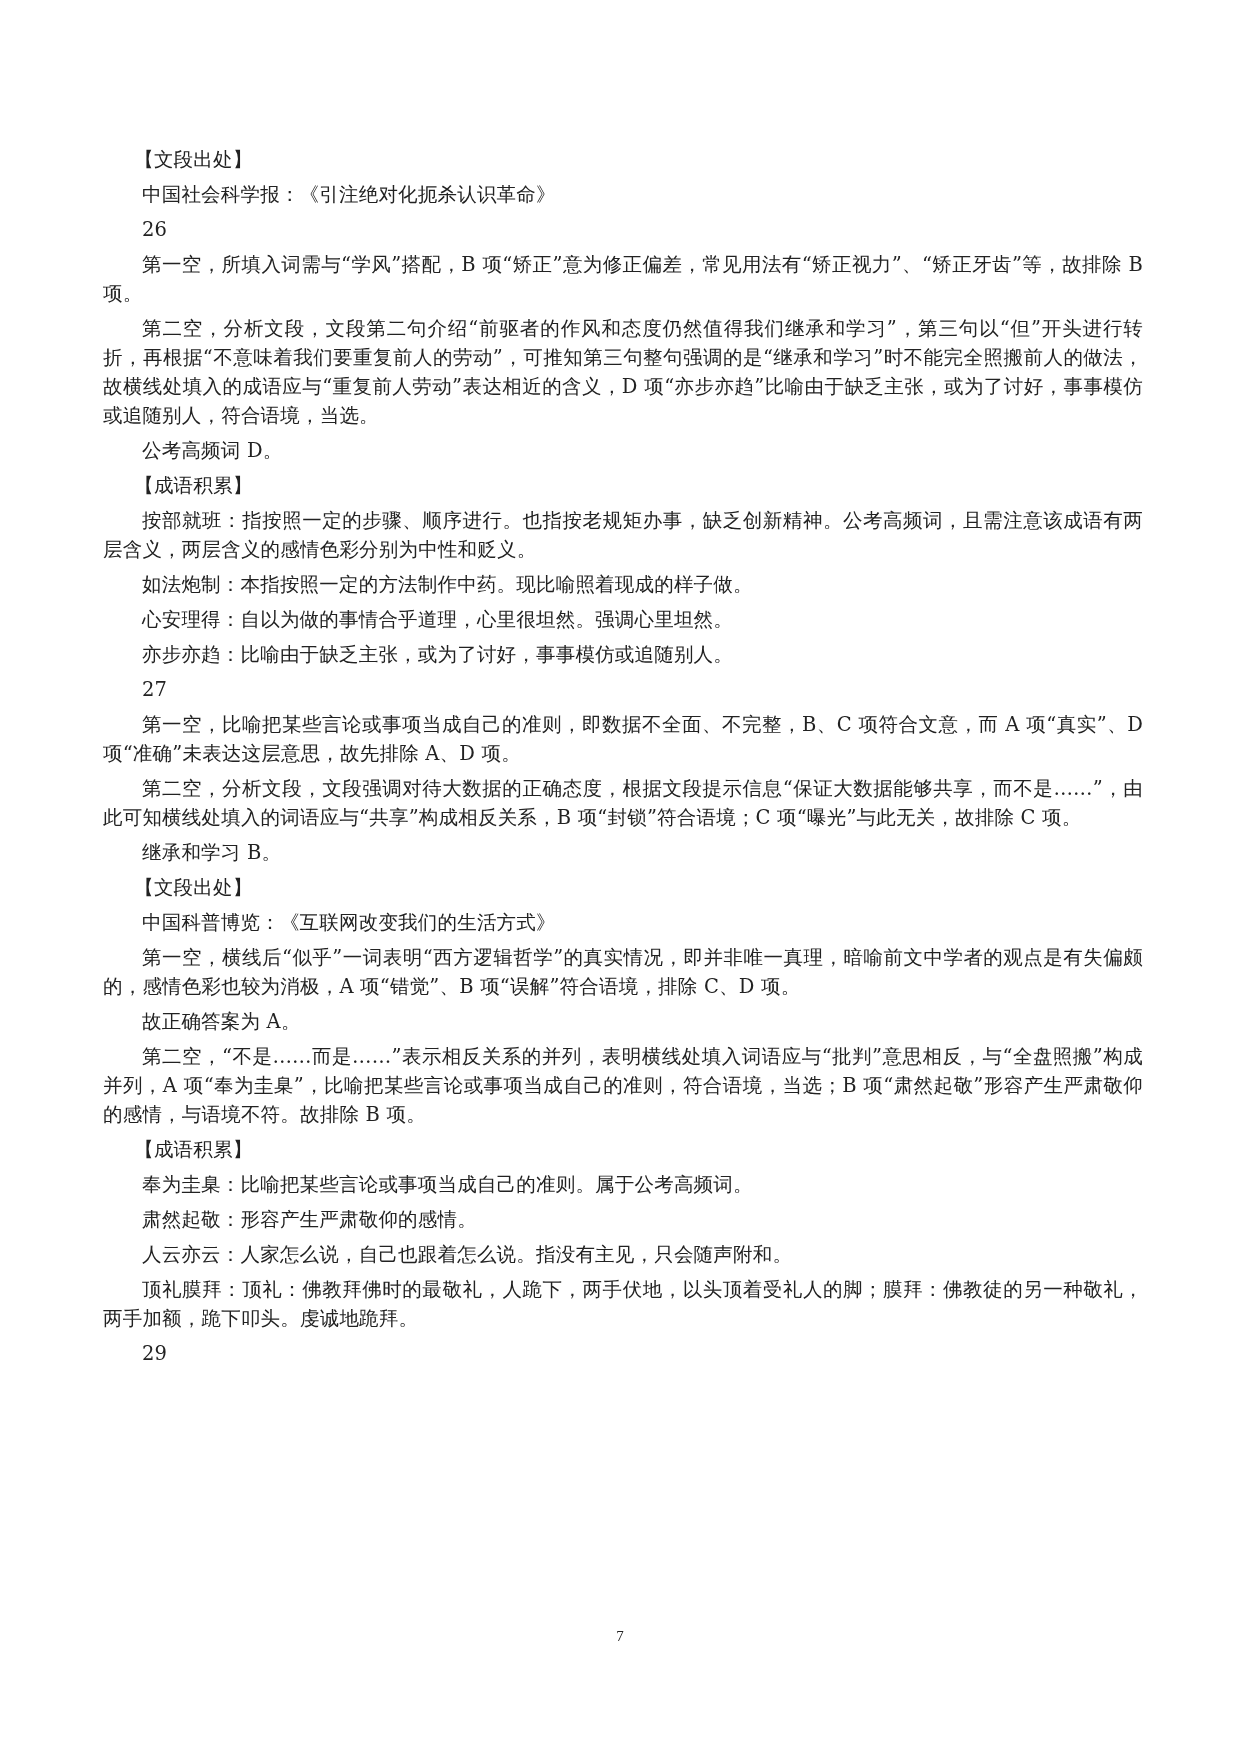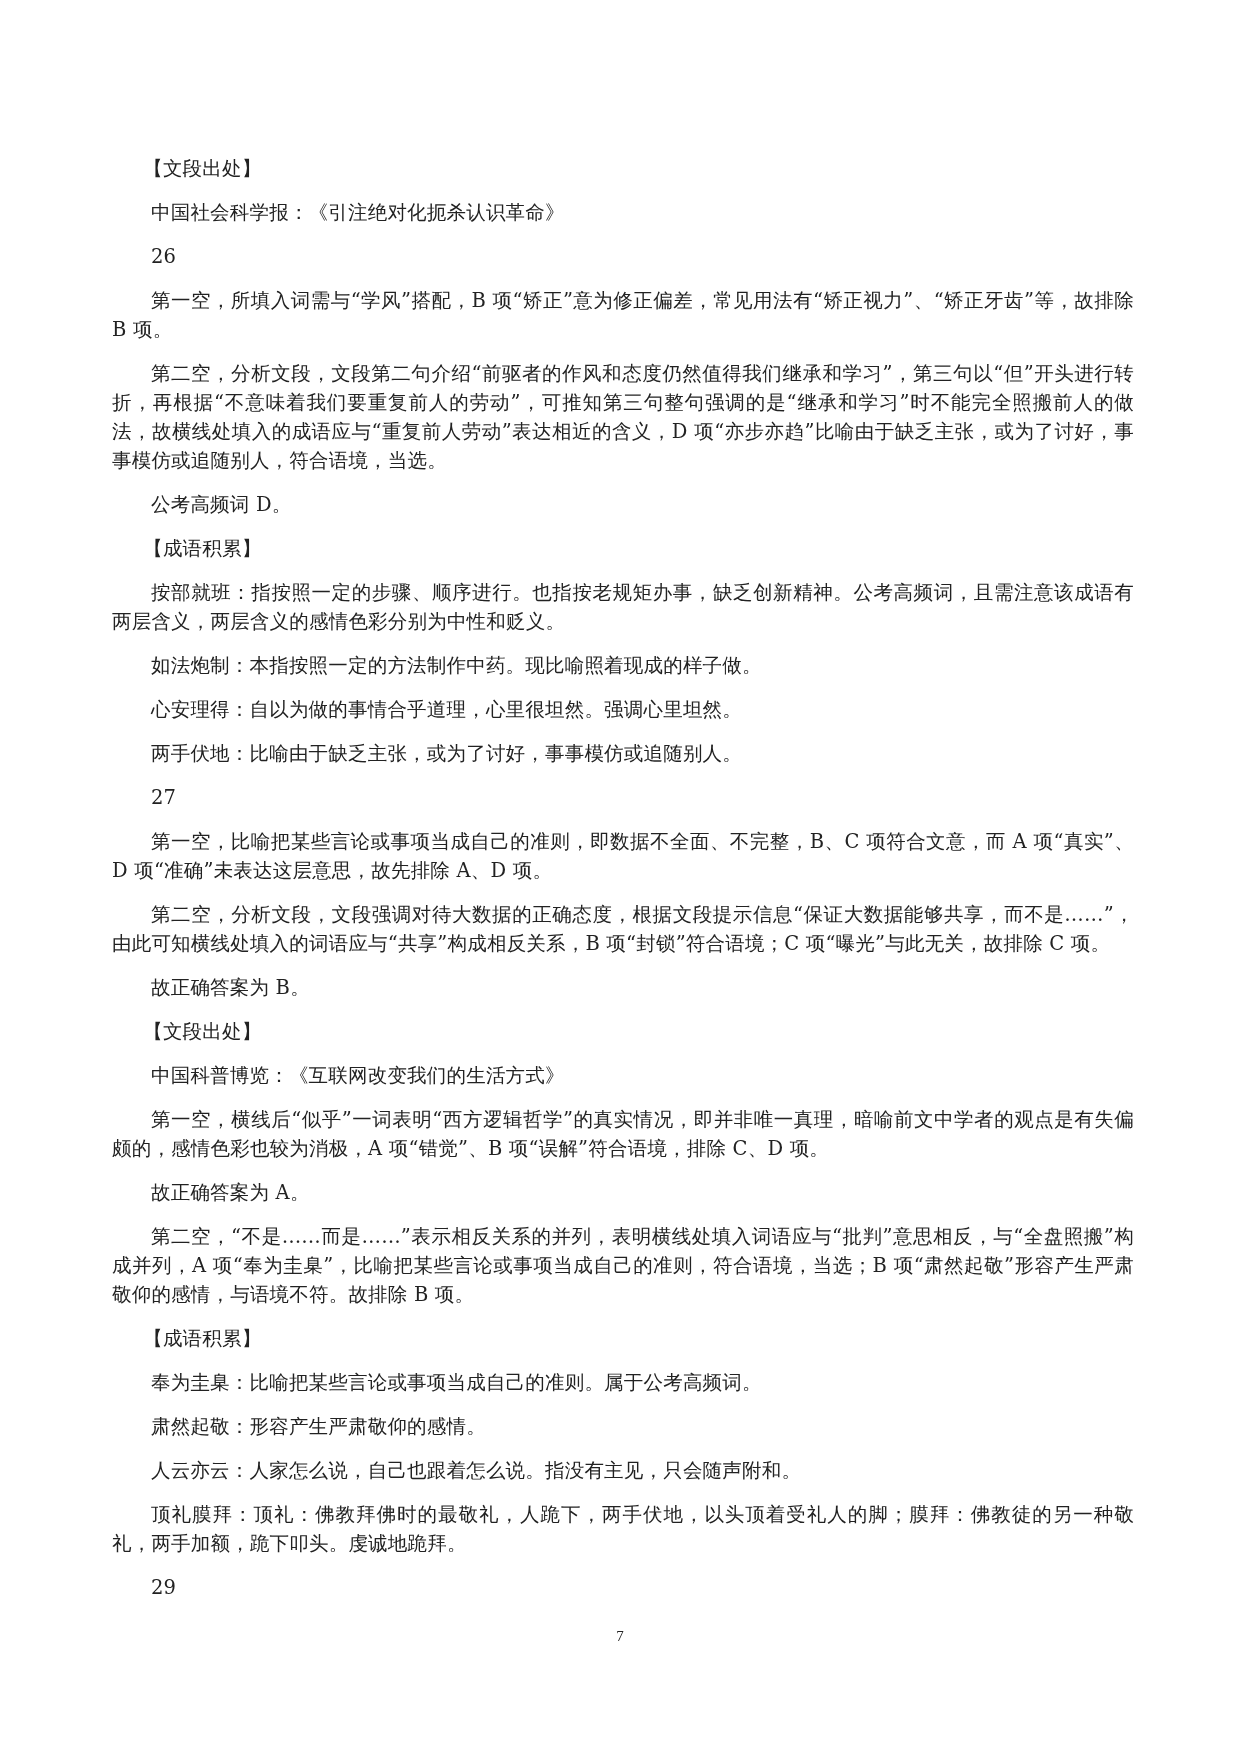--- a/index.html
+++ b/index.html
@@ -1,43 +1,43 @@
 <!DOCTYPE html>
 <html><head>
 <meta charset="utf-8">
 <style>
   html, body { margin: 0; padding: 0; background: #ffffff; }
   body { width: 1240px; height: 1754px; position: relative; overflow: hidden;
          font-family: "DejaVu Serif", "Liberation Serif", serif; color: #222; }
   .page { position: absolute; left: 97px; top: 139px; width: 1052px; }
-  .para { font-size: 19.5px; line-height: 29px; text-indent: 2em; margin: 15px;
+  .para { font-size: 19.5px; line-height: 29px; text-indent: 2em; margin: 6px;
           text-align: justify; letter-spacing: 0.2px; word-break: break-all; }
   .heading { text-indent: 1.6em; }
   .footer { position: absolute; top: 1628px; left: 0; width: 1240px; text-align: center;
             font-size: 15px; font-family: "Liberation Serif", serif; }
 </style>
 </head>
 <body>
 
 <div class="page">
   <p class="para heading">【文段出处】</p>
   <p class="para">中国社会科学报：《引注绝对化扼杀认识革命》</p>
   <p class="para">26</p>
   <p class="para">第一空，所填入词需与“学风”搭配，B 项“矫正”意为修正偏差，常见用法有“矫正视力”、“矫正牙齿”等，故排除 B 项。</p>
   <p class="para">第二空，分析文段，文段第二句介绍“前驱者的作风和态度仍然值得我们继承和学习”，第三句以“但”开头进行转折，再根据“不意味着我们要重复前人的劳动”，可推知第三句整句强调的是“继承和学习”时不能完全照搬前人的做法，故横线处填入的成语应与“重复前人劳动”表达相近的含义，D 项“亦步亦趋”比喻由于缺乏主张，或为了讨好，事事模仿或追随别人，符合语境，当选。</p>
   <p class="para">公考高频词 D。</p>
   <p class="para heading">【成语积累】</p>
   <p class="para">按部就班：指按照一定的步骤、顺序进行。也指按老规矩办事，缺乏创新精神。公考高频词，且需注意该成语有两层含义，两层含义的感情色彩分别为中性和贬义。</p>
   <p class="para">如法炮制：本指按照一定的方法制作中药。现比喻照着现成的样子做。</p>
   <p class="para">心安理得：自以为做的事情合乎道理，心里很坦然。强调心里坦然。</p>
-  <p class="para">两手伏地：比喻由于缺乏主张，或为了讨好，事事模仿或追随别人。</p>
+  <p class="para">亦步亦趋：比喻由于缺乏主张，或为了讨好，事事模仿或追随别人。</p>
   <p class="para">27</p>
   <p class="para">第一空，比喻把某些言论或事项当成自己的准则，即数据不全面、不完整，B、C 项符合文意，而 A 项“真实”、D 项“准确”未表达这层意思，故先排除 A、D 项。</p>
   <p class="para">第二空，分析文段，文段强调对待大数据的正确态度，根据文段提示信息“保证大数据能够共享，而不是……”，由此可知横线处填入的词语应与“共享”构成相反关系，B 项“封锁”符合语境；C 项“曝光”与此无关，故排除 C 项。</p>
-  <p class="para">故正确答案为 B。</p>
+  <p class="para">继承和学习 B。</p>
   <p class="para heading">【文段出处】</p>
   <p class="para">中国科普博览：《互联网改变我们的生活方式》</p>
   <p class="para">第一空，横线后“似乎”一词表明“西方逻辑哲学”的真实情况，即并非唯一真理，暗喻前文中学者的观点是有失偏颇的，感情色彩也较为消极，A 项“错觉”、B 项“误解”符合语境，排除 C、D 项。</p>
   <p class="para">故正确答案为 A。</p>
   <p class="para">第二空，“不是……而是……”表示相反关系的并列，表明横线处填入词语应与“批判”意思相反，与“全盘照搬”构成并列，A 项“奉为圭臬”，比喻把某些言论或事项当成自己的准则，符合语境，当选；B 项“肃然起敬”形容产生严肃敬仰的感情，与语境不符。故排除 B 项。</p>
   <p class="para heading">【成语积累】</p>
   <p class="para">奉为圭臬：比喻把某些言论或事项当成自己的准则。属于公考高频词。</p>
   <p class="para">肃然起敬：形容产生严肃敬仰的感情。</p>
   <p class="para">人云亦云：人家怎么说，自己也跟着怎么说。指没有主见，只会随声附和。</p>
   <p class="para">顶礼膜拜：顶礼：佛教拜佛时的最敬礼，人跪下，两手伏地，以头顶着受礼人的脚；膜拜：佛教徒的另一种敬礼，两手加额，跪下叩头。虔诚地跪拜。</p>

